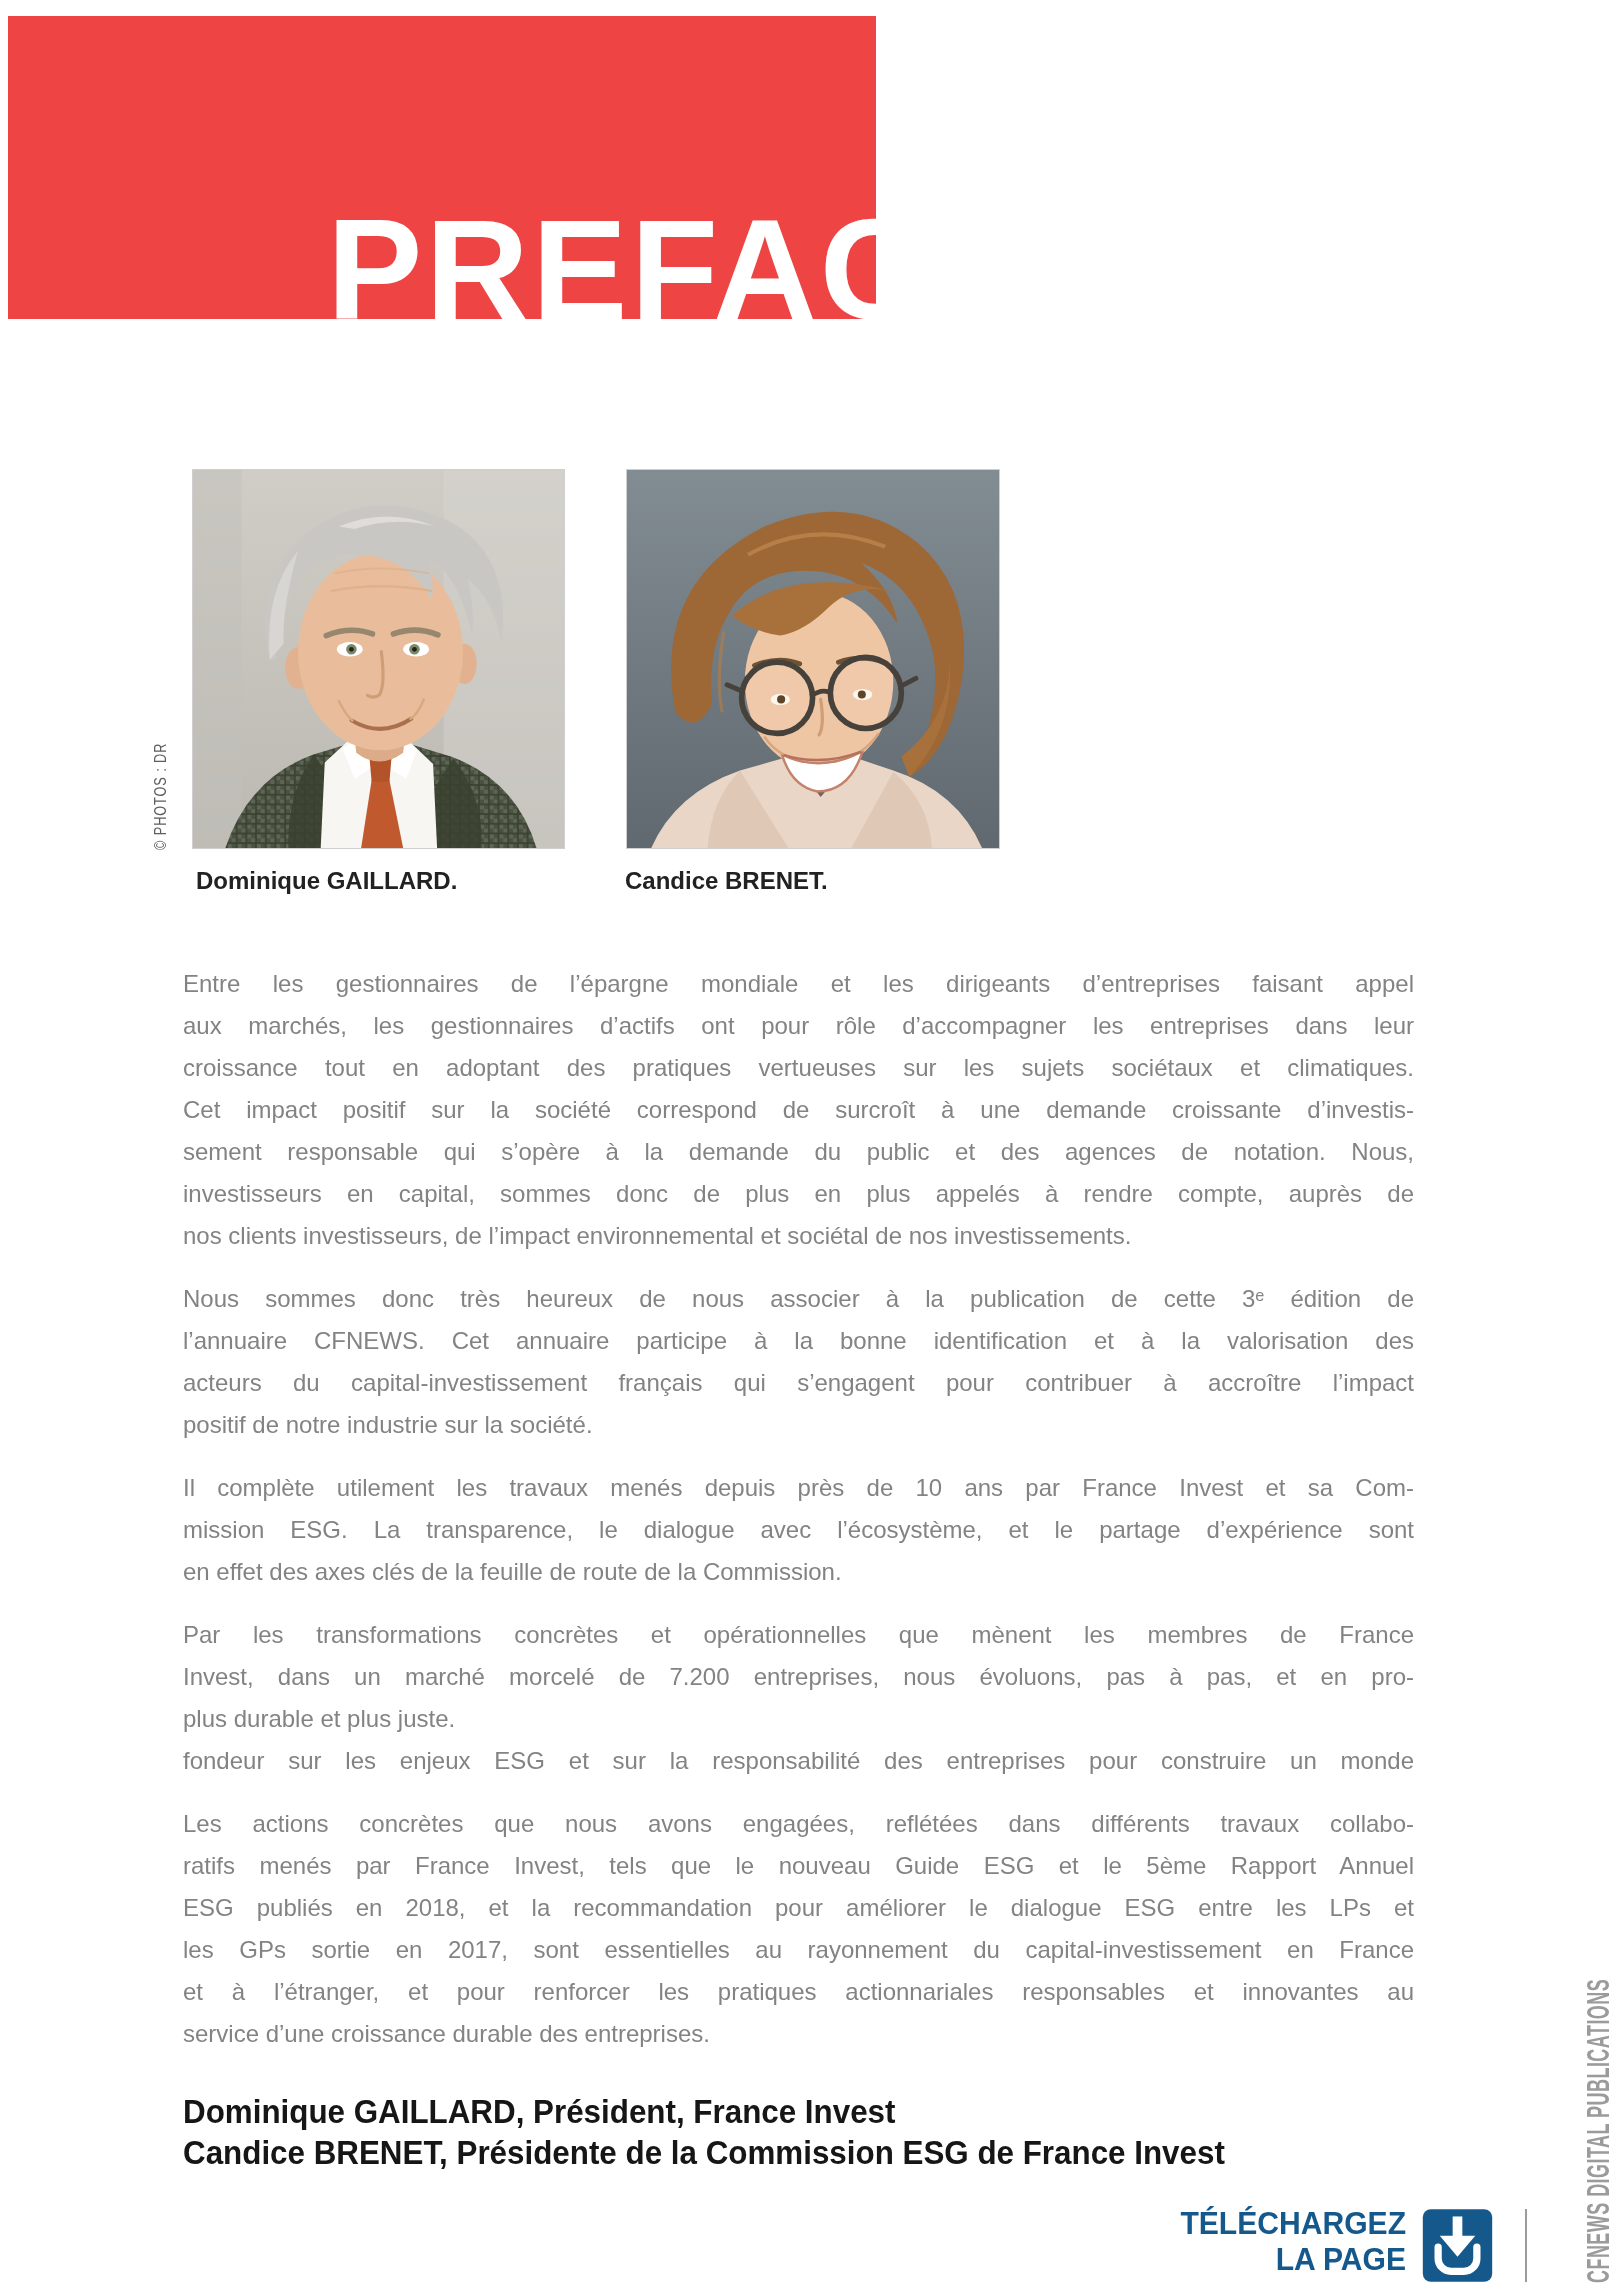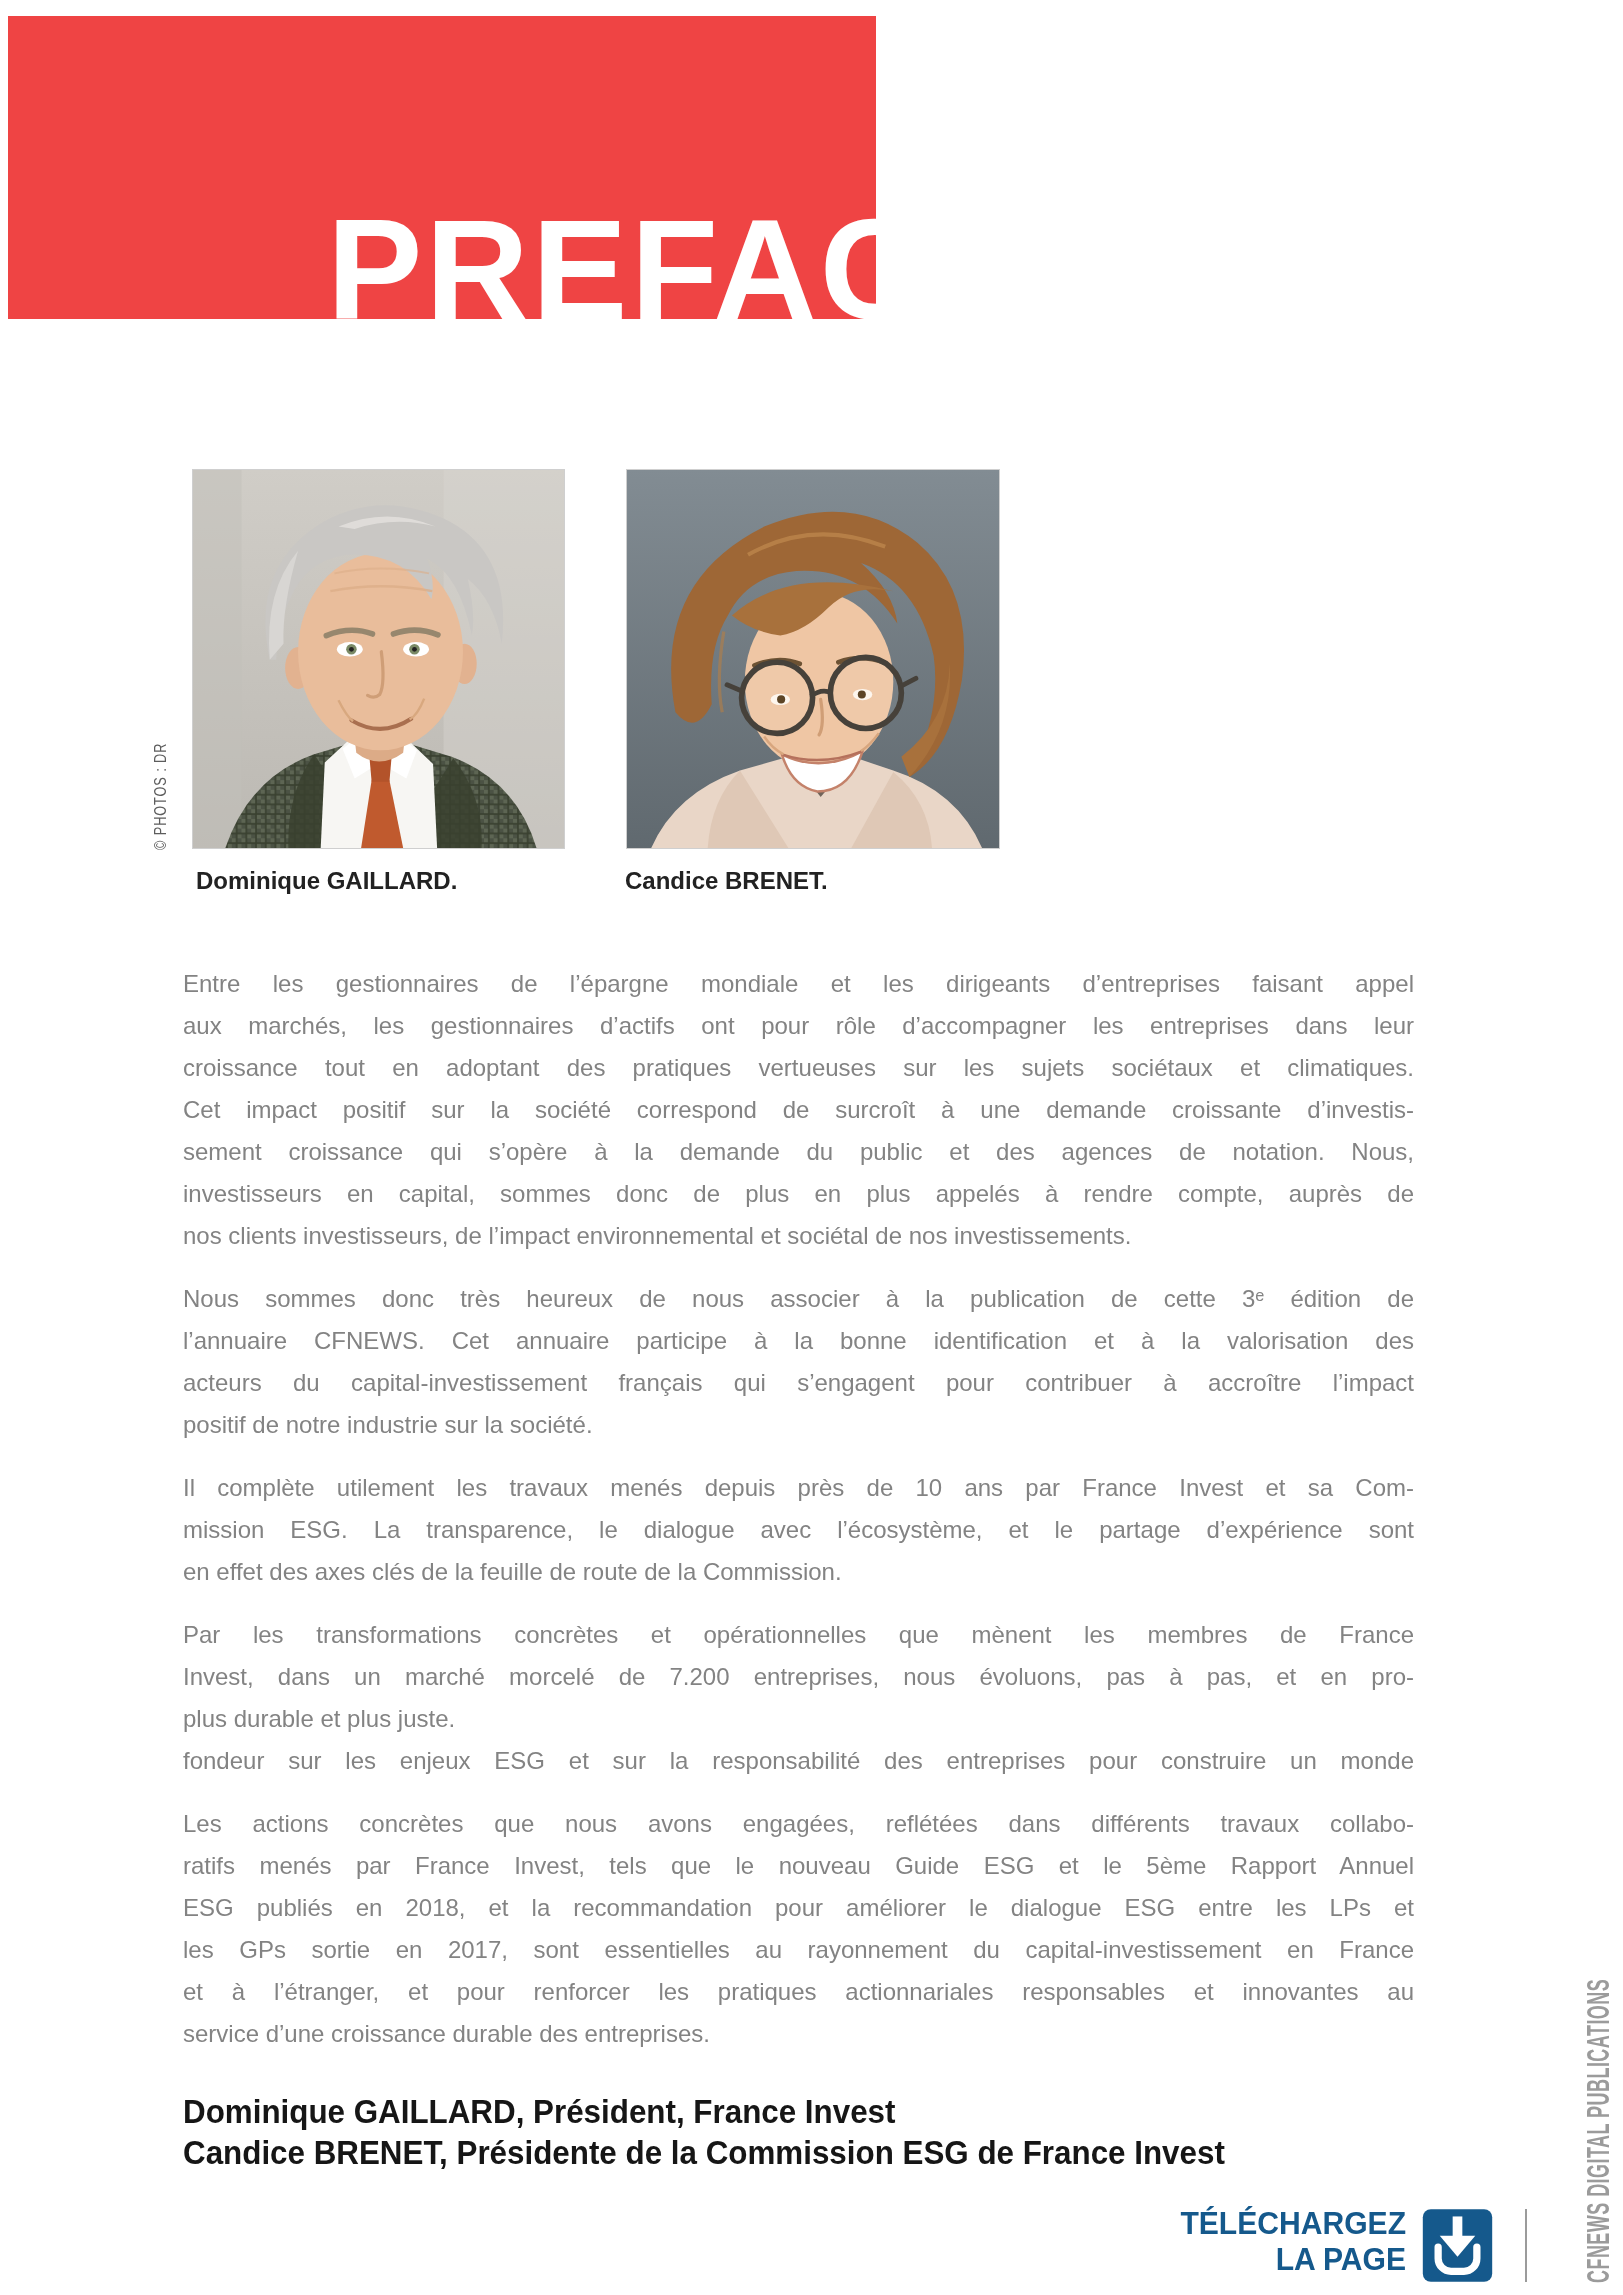--- a/index.html
+++ b/index.html
@@ -140,21 +140,21 @@
 
 <div class="caption caption-left">Dominique GAILLARD.</div>
 <div class="caption caption-right">Candice BRENET.</div>
 
 <div class="textcol">
   <div class="para">
       <div class="tline">Entre les gestionnaires de l’épargne mondiale et les dirigeants d’entreprises faisant appel</div>
       <div class="tline">aux marchés, les gestionnaires d’actifs ont pour rôle d’accompagner les entreprises dans leur</div>
       <div class="tline">croissance tout en adoptant des pratiques vertueuses sur les sujets sociétaux et climatiques.</div>
       <div class="tline">Cet impact positif sur la société correspond de surcroît à une demande croissante d’investis-</div>
-      <div class="tline">sement croissance qui s’opère à la demande du public et des agences de notation. Nous,</div>
+      <div class="tline">sement responsable qui s’opère à la demande du public et des agences de notation. Nous,</div>
       <div class="tline">investisseurs en capital, sommes donc de plus en plus appelés à rendre compte, auprès de</div>
       <div class="tline tline-last">nos clients investisseurs, de l’impact environnemental et sociétal de nos investissements.</div>
     </div>
   <div class="para">
       <div class="tline">Nous sommes donc très heureux de nous associer à la publication de cette 3ᵉ édition de</div>
       <div class="tline">l’annuaire CFNEWS. Cet annuaire participe à la bonne identification et à la valorisation des</div>
       <div class="tline">acteurs du capital-investissement français qui s’engagent pour contribuer à accroître l’impact</div>
       <div class="tline tline-last">positif de notre industrie sur la société.</div>
     </div>
   <div class="para">

